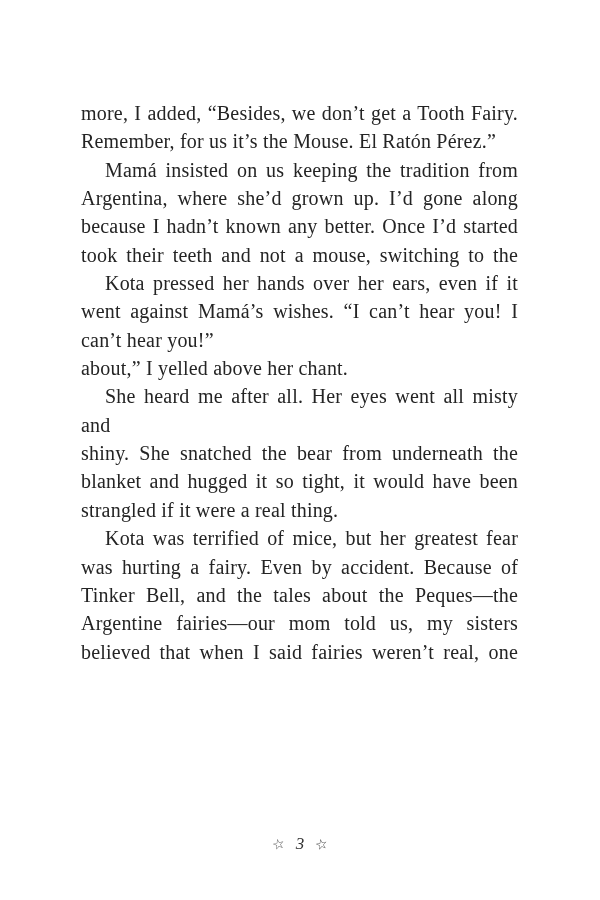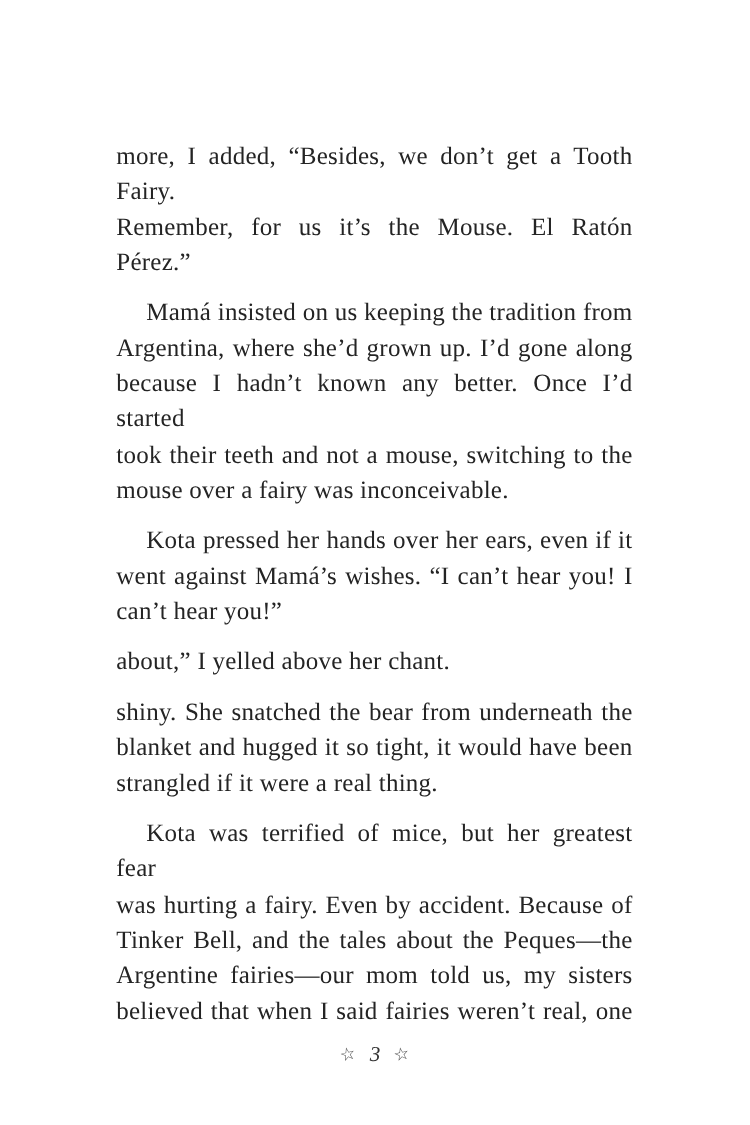--- a/index.html
+++ b/index.html
@@ -18,21 +18,21 @@
     font-family: "Liberation Serif", "DejaVu Serif", serif;
     color: #242424;
   }
   .text-block {
     position: absolute;
     left: 81px;
     top: 99px;
     width: 437px;
   }
   .para {
-    margin: 12px;
+    margin: 0;
     padding: 0;
   }
   .line {
     font-size: 20px;
     line-height: 28.35px;
     letter-spacing: 0.2px;
     text-align: justify;
     text-align-last: justify;
     text-justify: inter-word;
     white-space: normal;
@@ -79,31 +79,31 @@
   <div class="text-block" id="text-block">
       <div class="para">
         <div class="line">more, I added, “Besides, we don’t get a Tooth Fairy.</div>
         <div class="line last-left">Remember, for us it’s the Mouse. El Ratón Pérez.”</div>
       </div>
       <div class="para">
         <div class="line indent">Mamá insisted on us keeping the tradition from</div>
         <div class="line">Argentina, where she’d grown up. I’d gone along</div>
         <div class="line">because I hadn’t known any better. Once I’d started</div>
         <div class="line">took their teeth and not a mouse, switching to the</div>
-        <div class="line last-left">mouse over a fairy was inconceivable.</div>
       </div>
       <div class="para">
         <div class="line indent">Kota pressed her hands over her ears, even if it</div>
         <div class="line">went against Mamá’s wishes. “I can’t hear you! I</div>
         <div class="line last-left">can’t hear you!”</div>
       </div>
       <div class="para">
         <div class="line last-left">about,” I yelled above her chant.</div>
       </div>
       <div class="para">
+        <div class="line indent">She heard me after all. Her eyes went all misty and</div>
         <div class="line">shiny. She snatched the bear from underneath the</div>
         <div class="line">blanket and hugged it so tight, it would have been</div>
         <div class="line last-left">strangled if it were a real thing.</div>
       </div>
       <div class="para">
         <div class="line indent">Kota was terrified of mice, but her greatest fear</div>
         <div class="line">was hurting a fairy. Even by accident. Because of</div>
         <div class="line">Tinker Bell, and the tales about the Peques—the</div>
         <div class="line">Argentine fairies—our mom told us, my sisters</div>
         <div class="line">believed that when I said fairies weren’t real, one</div>

